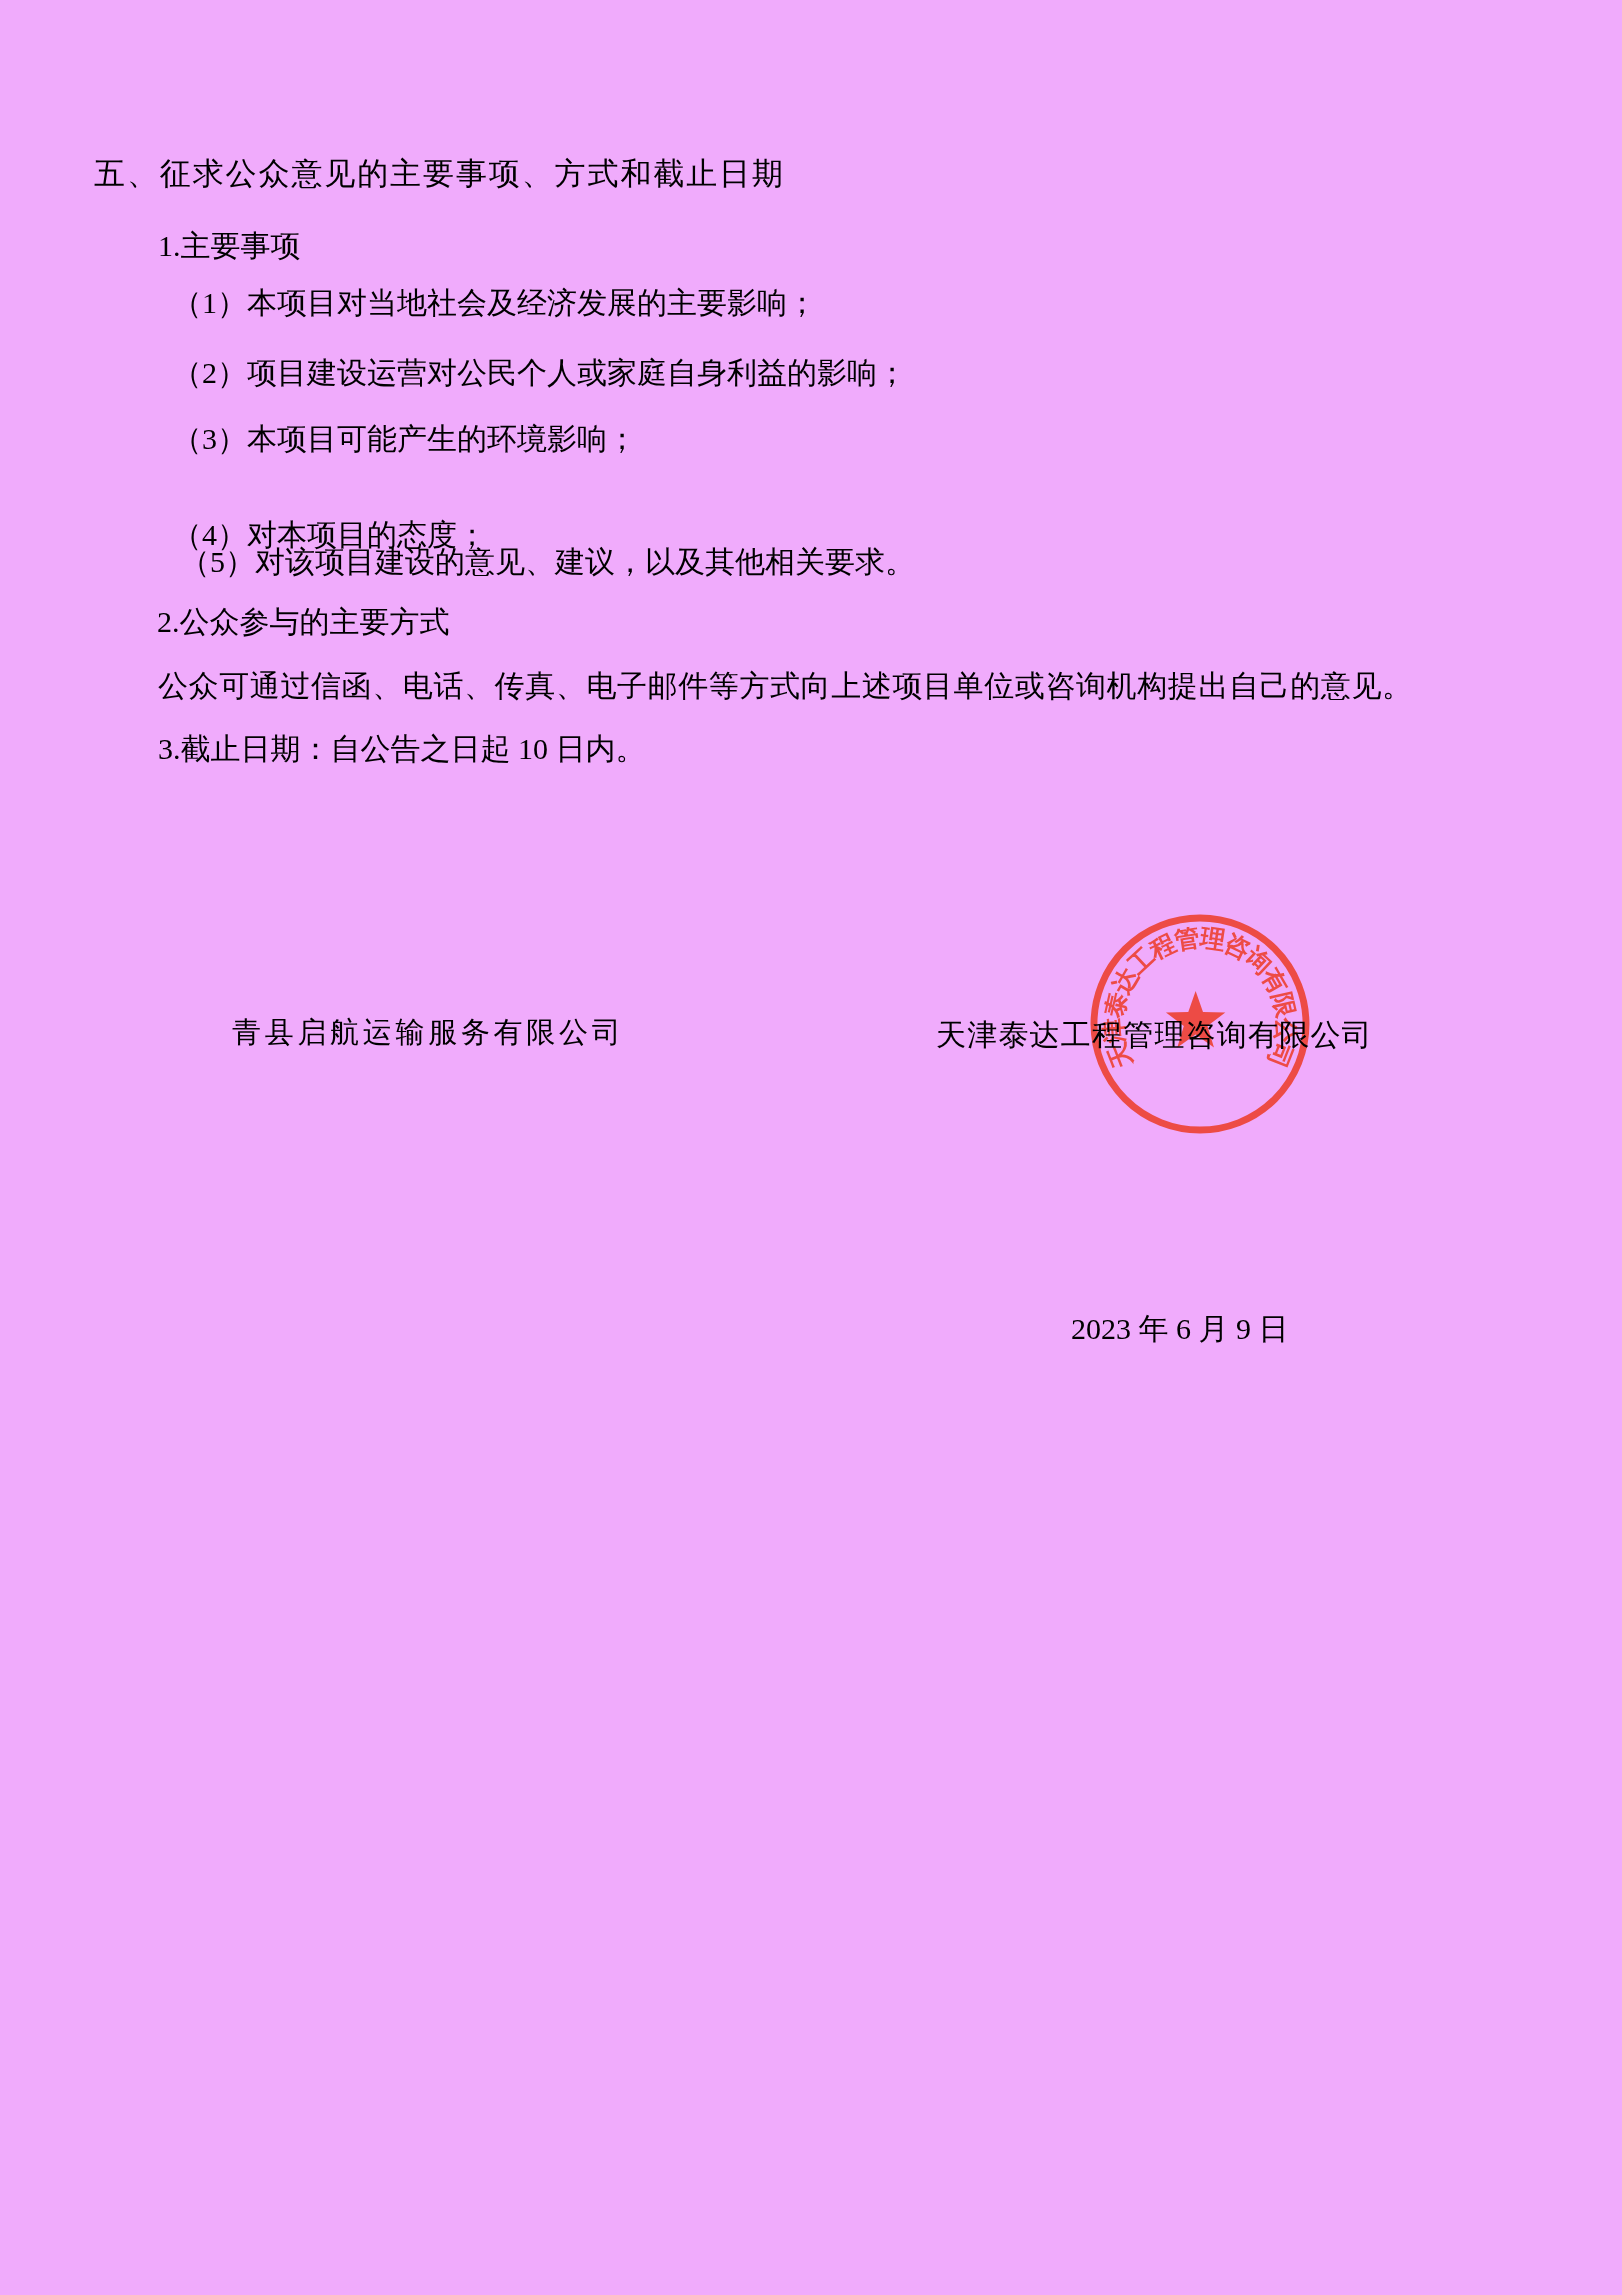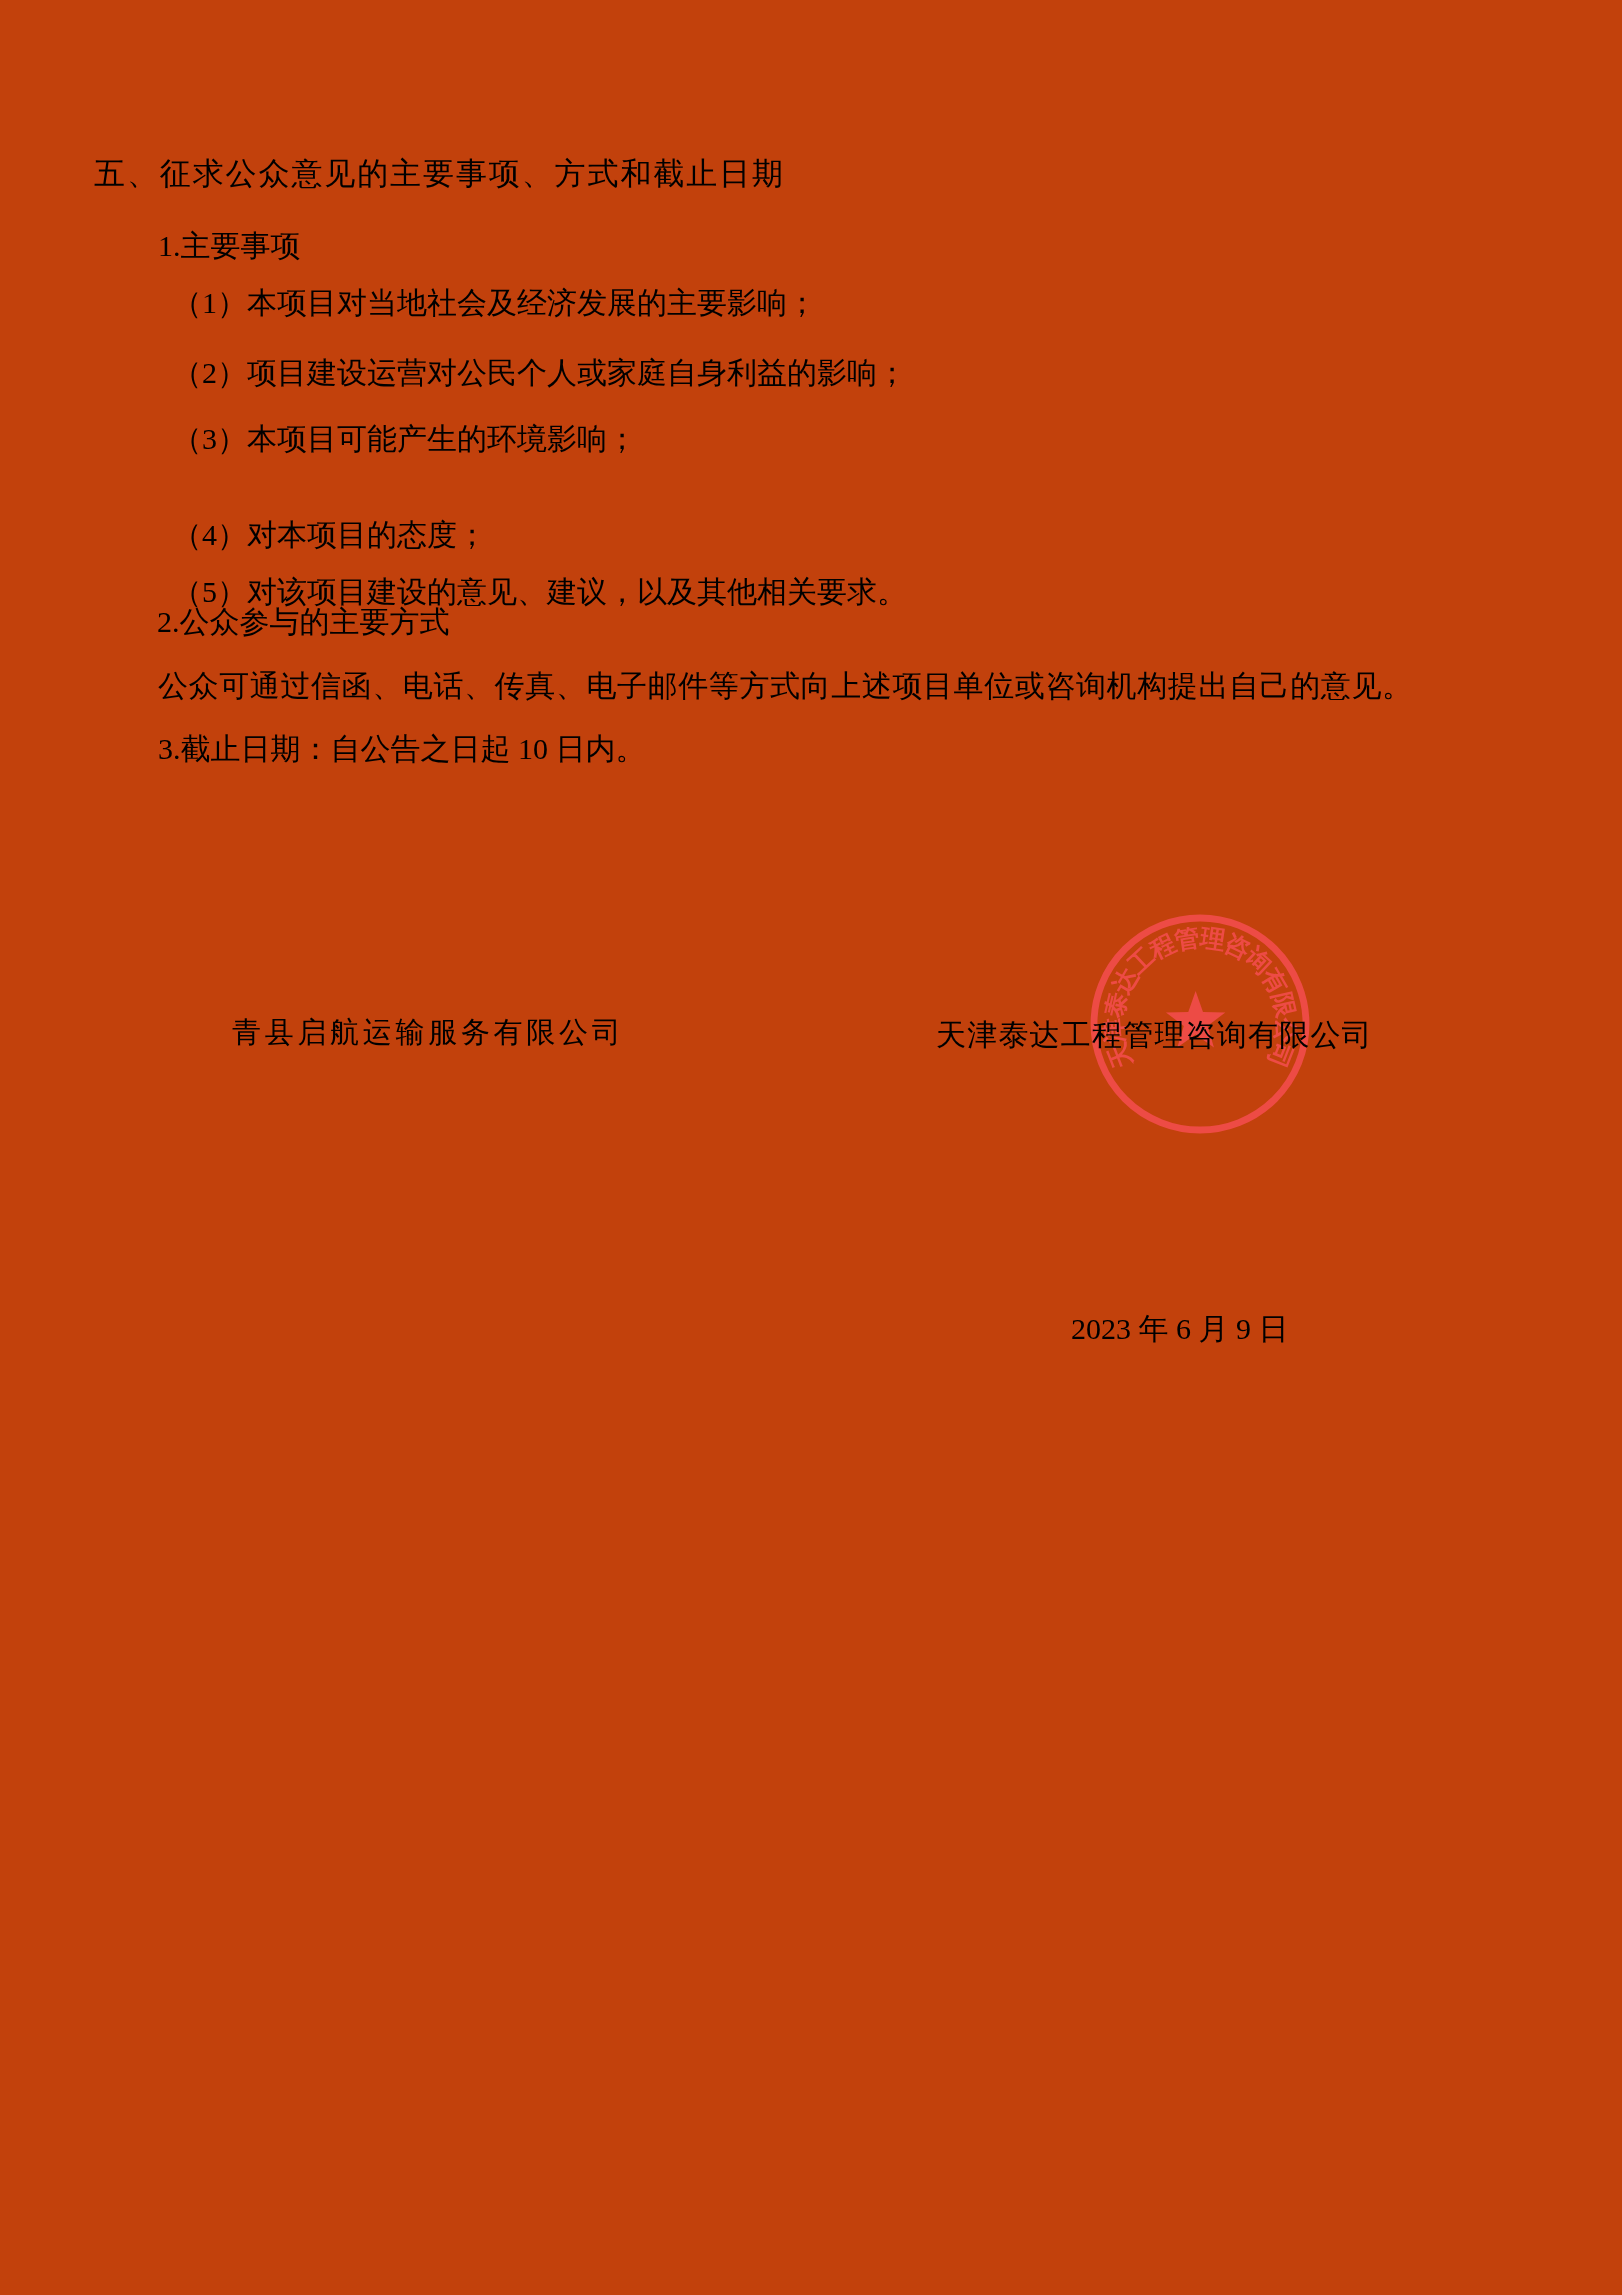--- a/index.html
+++ b/index.html
@@ -4,38 +4,38 @@
 <style>
   html, body {
     margin: 0;
     padding: 0;
     background: #ffffff;
   }
   #page {
     position: relative;
     width: 1622px;
     height: 2295px;
-    background: #c2410c;
+    background: #f0abfc;
     overflow: hidden;
     font-family: "Liberation Serif", "DejaVu Serif", serif;
     color: #000000;
   }
   .abs { position: absolute; white-space: nowrap; }
   .heading {
     left: 94px; top: 153px;
     font-size: 31px;
     letter-spacing: 1.9px;
   }
   .s1-title { left: 158px; top: 226px; font-size: 30px; }
   .item     { left: 172px; font-size: 30px; }
   .item-0 { top: 283px; }
   .item-1 { top: 353px; }
   .item-2 { top: 419px; }
   .item-3 { top: 480px; margin-top: 35px; }
-  .item-4 { top: 572px; }
+  .item-4 { top: 542px; margin-left: 8px; }
   .s2-title { left: 157px; top: 602px;  font-size: 30px; }
   .s2-body  { left: 158px; top: 666px; font-size: 30px; letter-spacing: 0.6px; }
   .s3-line  { left: 158px; top: 729px; font-size: 30px; }
   .left-company {
     left: 232px; top: 1013px;
     font-family: "DejaVu Sans", "Liberation Sans", sans-serif;
     font-size: 29px;
     letter-spacing: 3.7px;
   }
   .right-company {

